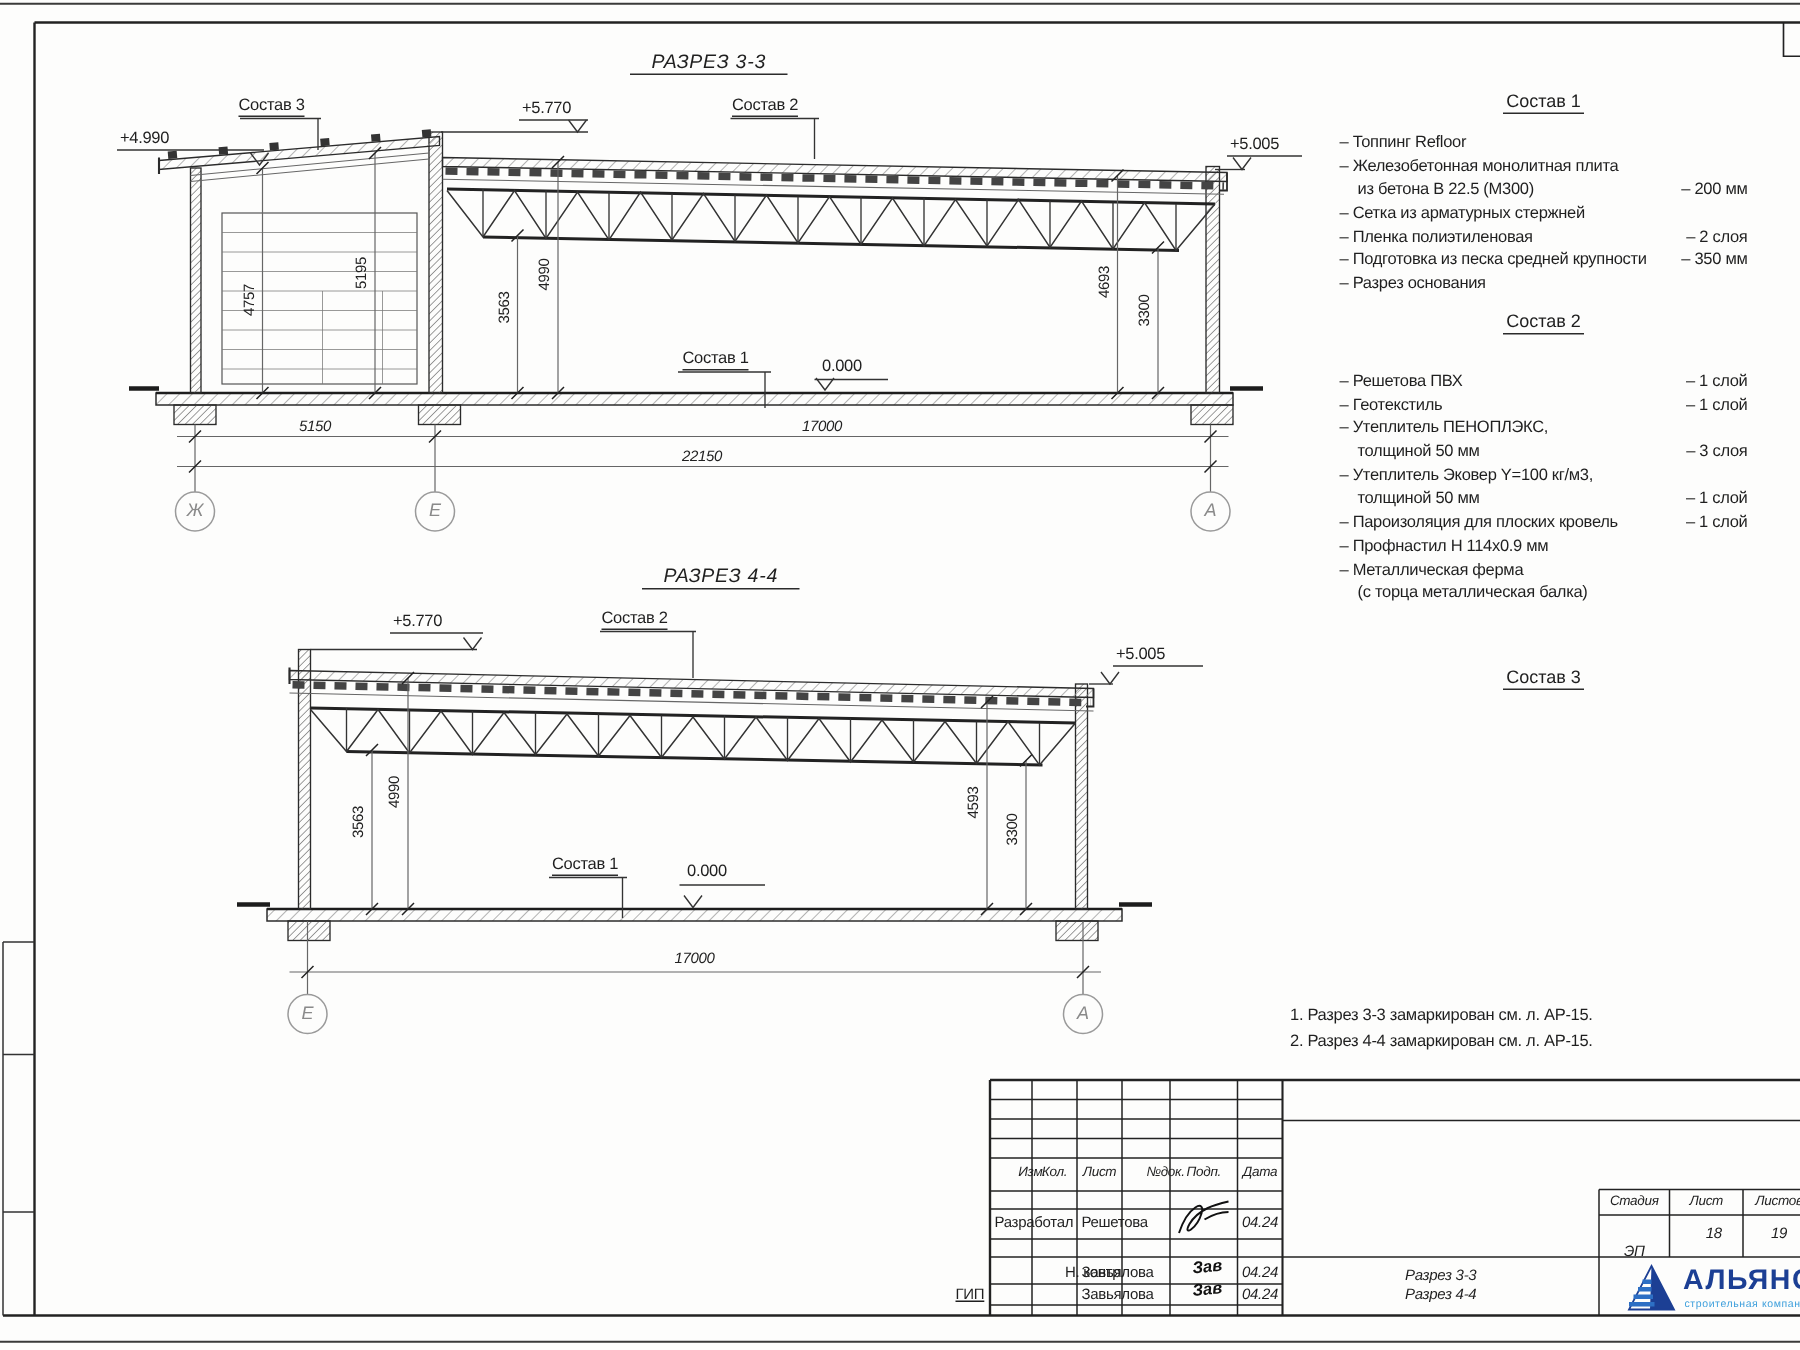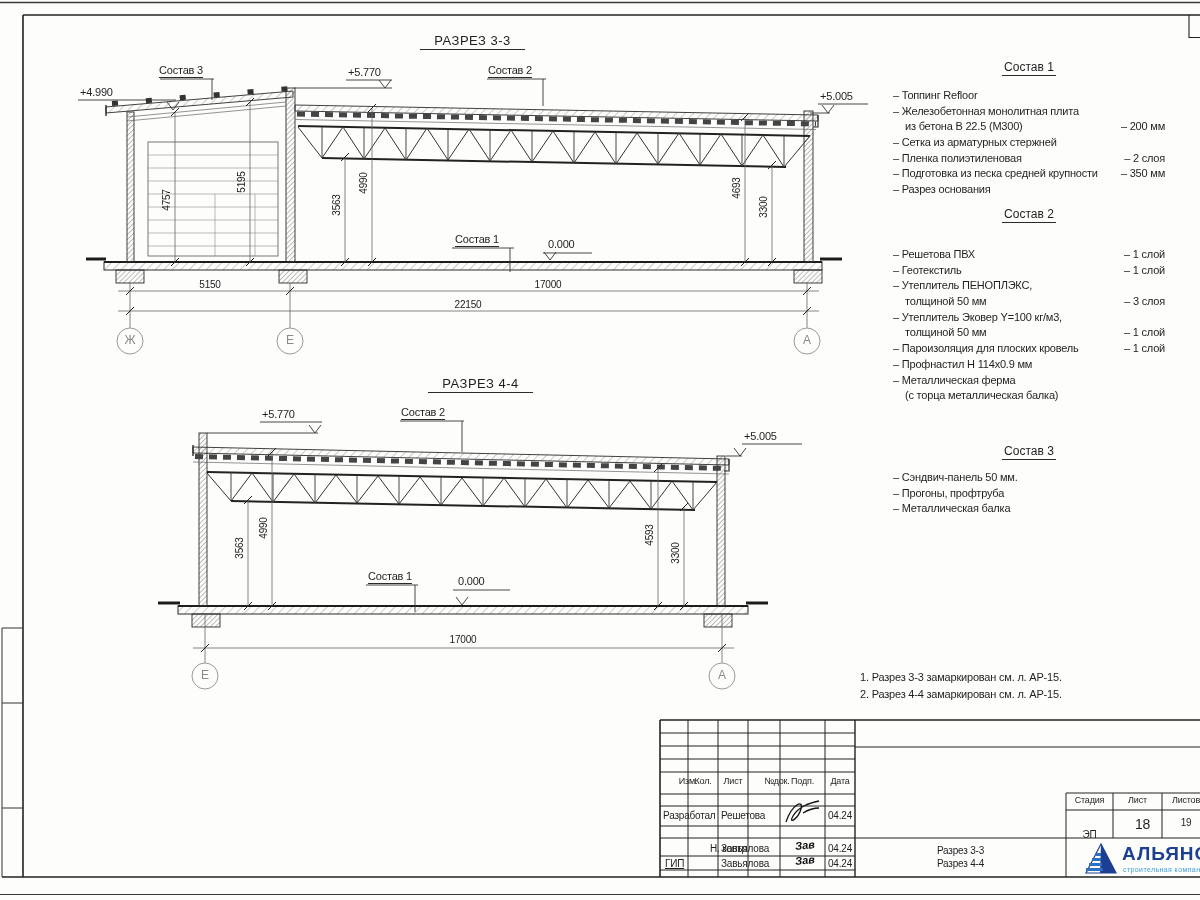--- a/index.html
+++ b/index.html
@@ -4,21 +4,21 @@
 <style>
   html,body{margin:0;padding:0;background:#e8e8e8;}
   #page{position:relative;width:1200px;height:900px;background:#fdfdfc;overflow:hidden;
         font-family:"Liberation Sans",sans-serif;color:#1f1f1f;}
   svg{position:absolute;left:0;top:0;}
   .t{position:absolute;white-space:nowrap;line-height:1.1;color:#1f1f1f;}
   .u{border-bottom:1px solid #2b2b2b;padding-bottom:1px;}
   .ttl{font-size:13px;letter-spacing:.5px;}
   .lbl{font-size:11px;letter-spacing:-.2px;}
   .dim{font-size:10px;letter-spacing:-.2px;color:#222;}
-  .ctr{text-align:center;}
+  .ctr{text-align:center;font-style:italic;}
   .vdim{position:absolute;width:44px;height:12px;display:flex;align-items:center;justify-content:center;
         transform:rotate(-90deg);font-size:10px;color:#222;letter-spacing:-.2px;}
   .axis{font-size:12px;color:#8a8a8a;}
   .mat-list{position:absolute;width:272px;}
   .mat-head{position:absolute;width:272px;text-align:center;font-size:12px;}
   .mat-head span{border-bottom:1px solid #2b2b2b;padding:0 2px 1px;}
   .mat-row{position:relative;height:15.7px;font-size:11px;letter-spacing:-.2px;}
   .mat-row .val{position:absolute;right:0;top:0;}
   .mat-row.ind{padding-left:12px;}
   .note{font-size:11px;letter-spacing:-.2px;}
@@ -326,56 +326,51 @@
     <div class="mat-row ind"><span>толщиной 50 мм</span><span class="val">– 3 слоя</span></div>
     <div class="mat-row"><span>– Утеплитель Эковер Y=100 кг/м3,</span><span class="val"></span></div>
     <div class="mat-row ind"><span>толщиной 50 мм</span><span class="val">– 1 слой</span></div>
     <div class="mat-row"><span>– Пароизоляция для плоских кровель</span><span class="val">– 1 слой</span></div>
     <div class="mat-row"><span>– Профнастил Н 114х0.9 мм</span><span class="val"></span></div>
     <div class="mat-row"><span>– Металлическая ферма</span><span class="val"></span></div>
     <div class="mat-row ind"><span>(с торца металлическая балка)</span><span class="val"></span></div>
   </div>
 
   <div class="mat-head" style="left:893px;top:444px;"><span>Состав 3</span></div>
-  <div class="mat-list" style="left:893px;top:471px;">
-    <div class="mat-row"><span>– Сэндвич-панель 50 мм.</span><span class="val"></span></div>
-    <div class="mat-row"><span>– Прогоны, профтруба</span><span class="val"></span></div>
-    <div class="mat-row"><span>– Металлическая балка</span><span class="val"></span></div>
-  </div>
 
   <span class="t note" style="left:860px;top:671px;">1. Разрез 3-3 замаркирован см. л. АР-15.</span>
   <span class="t note" style="left:860px;top:688px;">2. Разрез 4-4 замаркирован см. л. АР-15.</span>
 
   <span class="t st ctr" style="left:674px;top:777px;width:28px;">Изм.</span>
   <span class="t st ctr" style="left:688px;top:777px;width:30px;">Кол.</span>
   <span class="t st ctr" style="left:718px;top:777px;width:30px;">Лист</span>
   <span class="t st ctr" style="left:744px;top:777px;width:32px;margin-left:17px;">№док.</span>
   <span class="t st ctr" style="left:780px;top:777px;width:45px;">Подп.</span>
   <span class="t st ctr" style="left:825px;top:777px;width:30px;">Дата</span>
 
   <span class="t st2" style="left:663px;top:810px;">Разработал</span>
   <span class="t st2" style="left:721px;top:810px;">Решетова</span>
   <span class="t st2 ctr" style="left:825px;top:810px;width:30px;">04.24</span>
 
   <span class="t st2" style="left:663px;top:843px;margin-left:47px;">Н. контр.</span>
   <span class="t st2" style="left:721px;top:843px;">Завьялова</span>
   <span class="t sig" style="left:795px;top:839px;">Зав</span>
   <span class="t st2 ctr" style="left:825px;top:843px;width:30px;">04.24</span>
 
-  <span class="t st2" style="left:665px;top:858px;text-decoration:underline;">ГИП</span>
+  <span class="t st2" style="left:637px;top:858px;text-decoration:underline;">ГИП</span>
   <span class="t st2" style="left:721px;top:858px;">Завьялова</span>
   <span class="t sig" style="left:795px;top:854px;">Зав</span>
   <span class="t st2 ctr" style="left:825px;top:858px;width:30px;">04.24</span>
 
   <span class="t st2 ctr" style="left:855px;top:845px;width:211px;font-size:10px;">Разрез 3-3</span>
   <span class="t st2 ctr" style="left:855px;top:858px;width:211px;font-size:10px;">Разрез 4-4</span>
 
   <span class="t st ctr" style="left:1066px;top:796px;width:47px;">Стадия</span>
   <span class="t st ctr" style="left:1113px;top:796px;width:49px;">Лист</span>
   <span class="t st ctr" style="left:1162px;top:796px;width:48px;">Листов</span>
   <span class="t st ctr" style="left:1066px;top:817px;width:47px;font-size:10px;margin-top:12px;">ЭП</span>
-  <span class="t st ctr" style="left:1113px;top:817px;width:59px;font-size:14px;">18</span>
+  <span class="t st ctr" style="left:1113px;top:817px;width:59px;font-size:10px;">18</span>
   <span class="t st ctr" style="left:1162px;top:817px;width:48px;font-size:10px;">19</span>
 
   <span class="t logo-txt" style="left:1122px;top:844px;color:#1c3f94;">АЛЬЯНС</span>
   <span class="t logo-tag" style="left:1123px;top:866px;color:#3fa0dc;">строительная компания</span>
 
 </div>
 
 </body></html>

